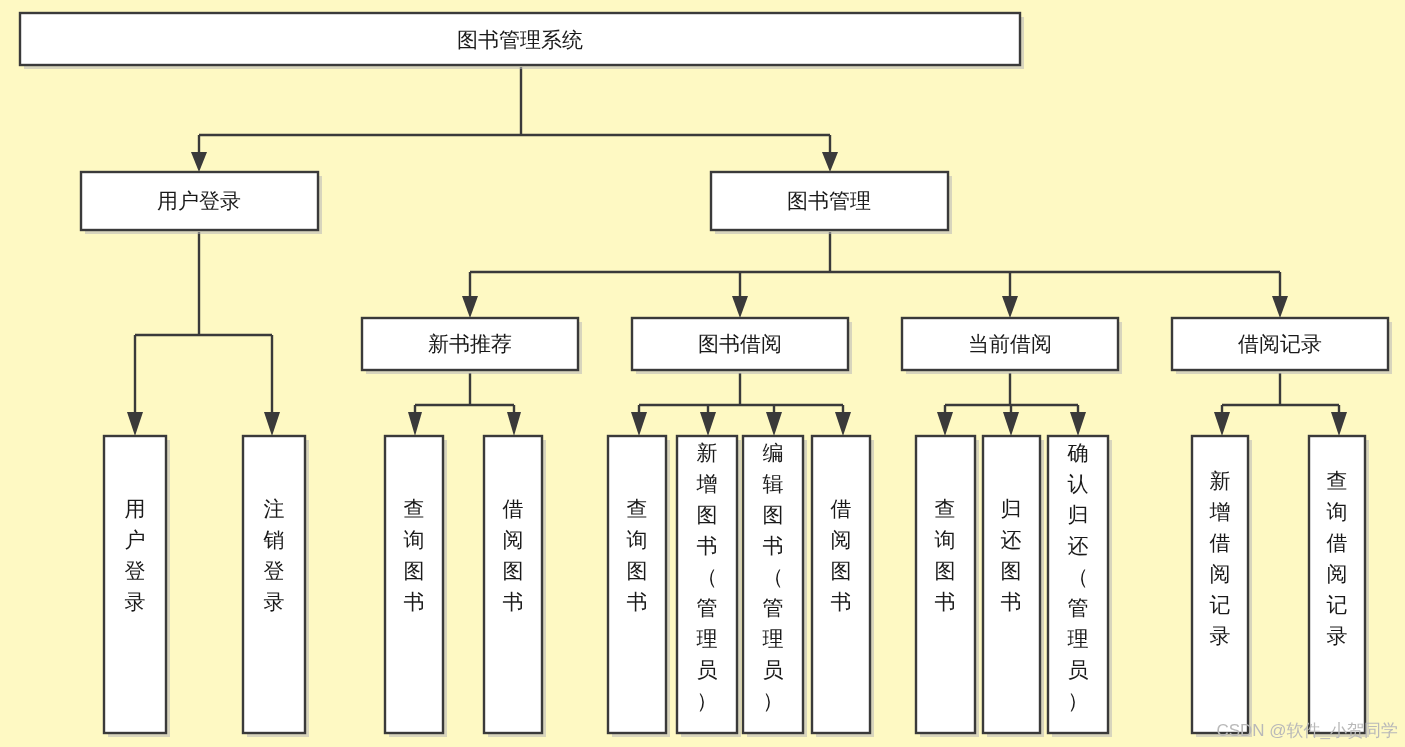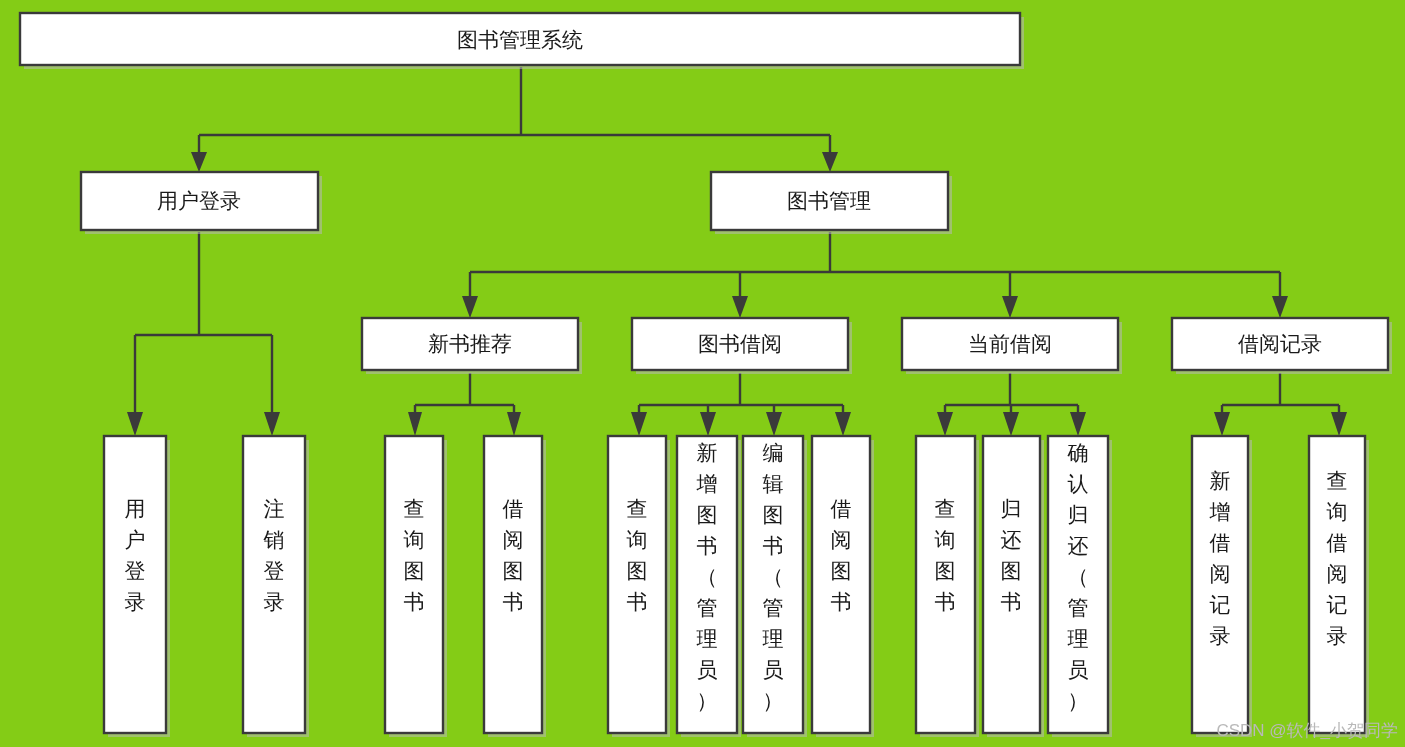--- a/index.html
+++ b/index.html
@@ -11,21 +11,21 @@
   body {
     width: 1405px;
     height: 747px;
     overflow: hidden;
     font-family: "Liberation Sans", "DejaVu Sans", sans-serif;
   }
   #diagram-root {
     position: relative;
     width: 1405px;
     height: 747px;
-    background: #84cc16;
+    background: #fef9c3;
   }
   svg.diagram-canvas {
     position: absolute;
     left: 0;
     top: 0;
     width: 1405px;
     height: 747px;
     display: block;
   }
   .node-box {

